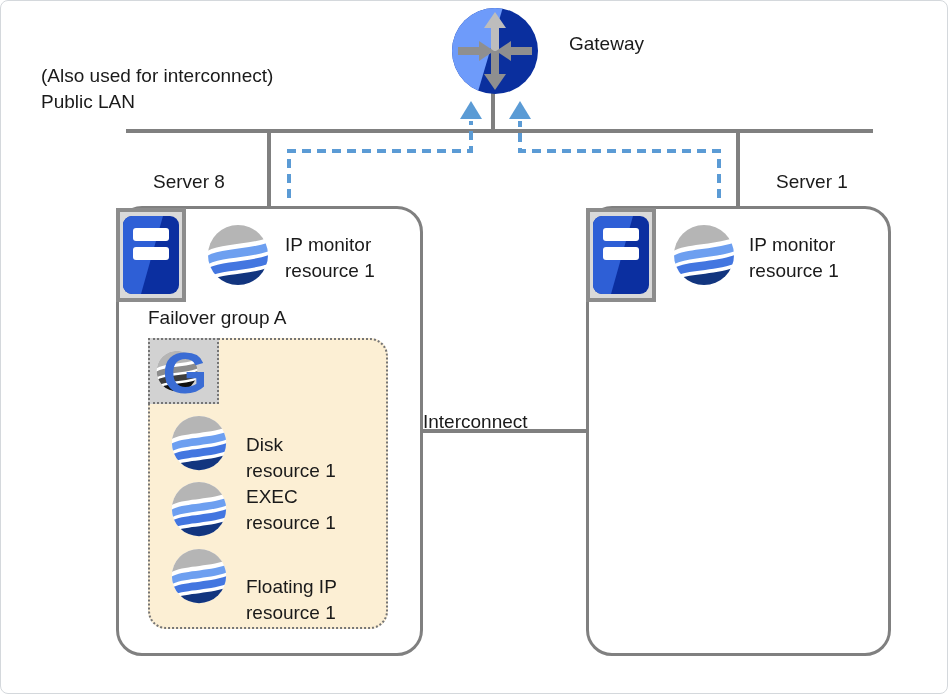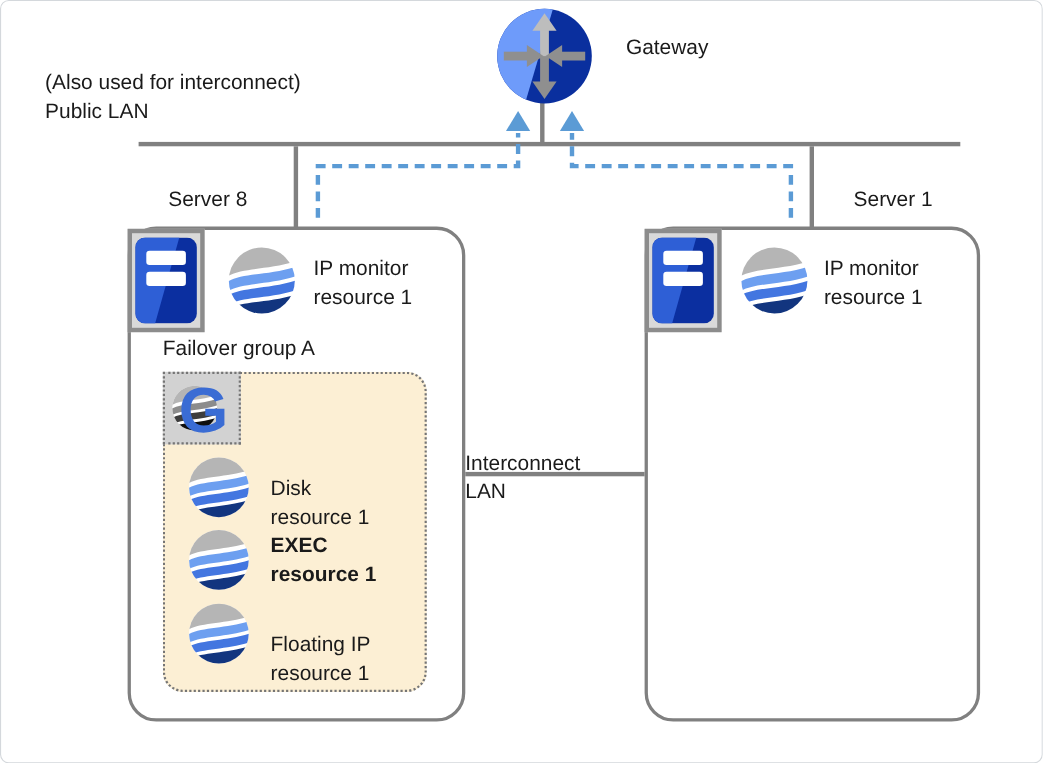--- a/index.html
+++ b/index.html
@@ -171,31 +171,30 @@
     <use href="#sym-sphere"></use>
   </svg>
   <div class="lbl two-line iconlayer abs" style="left:245px;top:417px;margin-top:14px;">
     <div>Disk</div>
     <div>resource 1</div>
   </div>
 
   <svg class="abs sphere-blue iconlayer" style="left:170px;top:480px;" width="56" height="56">
     <use href="#sym-sphere"></use>
   </svg>
-  <div class="lbl two-line iconlayer abs" style="left:245px;top:483px;font-weight:bold;">
+  <div class="lbl two-line iconlayer abs" style="left:245px;top:483px;">
     <div>EXEC</div>
     <div>resource 1</div>
   </div>
 
   <svg class="abs sphere-blue iconlayer" style="left:170px;top:547px;" width="56" height="56">
     <use href="#sym-sphere"></use>
   </svg>
   <div class="lbl two-line iconlayer abs" style="left:245px;top:550px;margin-top:23px;">
     <div>Floating IP</div>
     <div>resource 1</div>
   </div>
 
   <div class="lbl two-line center iconlayer" style="left:422px;top:372px;width:163px;margin-top:36px;">
     <div>Interconnect</div>
-    <div>LAN</div>
   </div>
 
 </div>
 
 </body></html>

